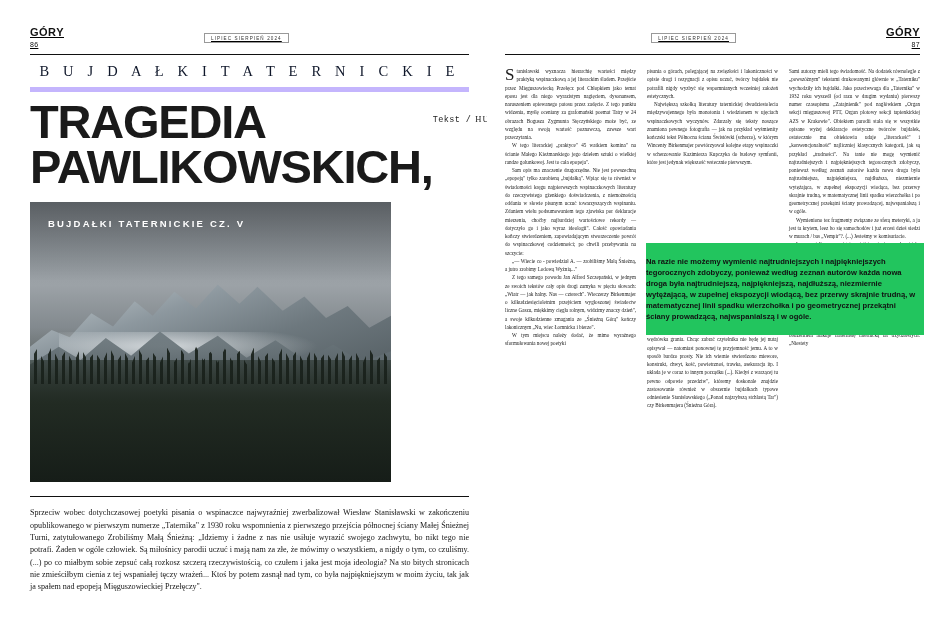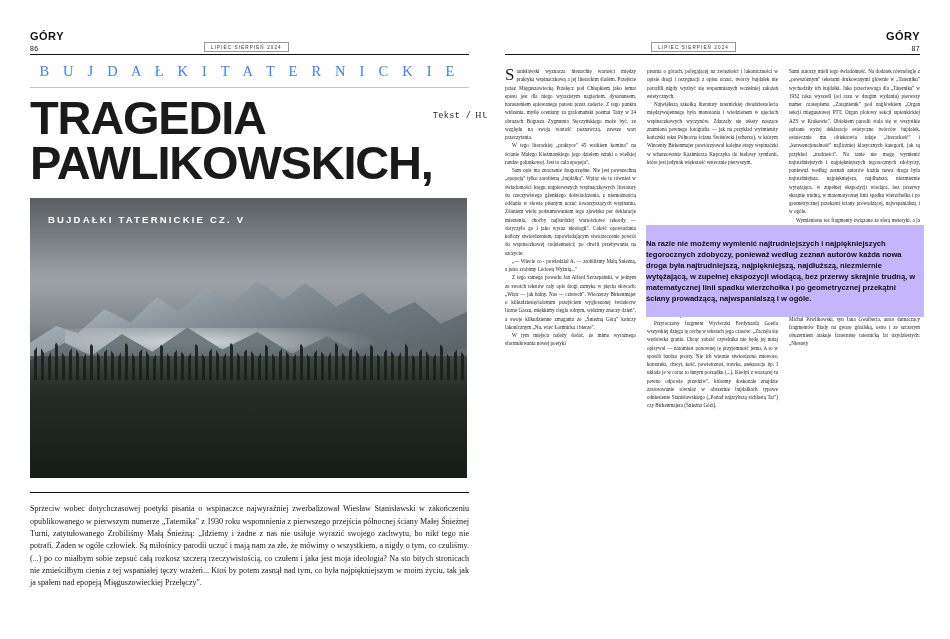--- a/index.html
+++ b/index.html
@@ -19,22 +19,23 @@
   .page {
     position: relative;
     height: 639px;
     background: #ffffff;
   }
   .page-left { width: 487px; padding: 22px 18px 14px 30px; }
   .page-right { width: 463px; padding: 22px 30px 14px 18px; }
 
   
   .runhead {
-    display: flex; align-items: flex-end;
+    display: flex; align-items: center;
     height: 30px;
+    text-decoration: underline;
   }
   .runhead-left { justify-content: flex-start; }
   .runhead-right { justify-content: flex-end; }
   .gory-mark {
     font-family: "Liberation Sans", sans-serif;
     font-weight: bold;
     font-size: 11px;
     letter-spacing: 0.5px;
     color: #111;
     line-height: 1;
@@ -62,22 +63,22 @@
   .mark-block.right { align-items: flex-end; }
 
   
   .rule-top { border-top: 1px solid #111; margin: 2px 0 0 0; }
   .section-title {
     font-family: "Liberation Serif", serif;
     font-size: 14.5px;
     letter-spacing: 5.2px;
     text-align: center;
     padding: 8px 0 7px 0;
-    color: #3b82f6;
-    border-bottom: 1px solid #c4b5fd;
+    color: #0f172a;
+    border-bottom: 5px solid #c4b5fd;
   }
   .title-row { display: flex; align-items: flex-start; }
   .headline {
     margin-top: 8px;
     line-height: 0.92;
   }
   .headline .ln {
     font-family: "Liberation Sans", sans-serif;
     font-weight: bold;
     letter-spacing: -1.2px;
@@ -102,21 +103,21 @@
     font-family: "Liberation Serif", serif;
     font-size: 8.5px;
     color: #222;
     letter-spacing: 1.1px;
   }
 
   
   .photo-wrap {
     position: relative;
     margin-top: 14px;
-    width: 437px; height: 280px;
+    width: 361px; height: 280px;
     overflow: hidden;
     background: #d946ef;
   }
   .photo {
     position:absolute; inset:0;
     background:
       linear-gradient(to bottom, rgba(20,25,30,.45) 0%, rgba(20,25,30,0) 30%),
       linear-gradient(to bottom, #8d9aa3 0%, #9aa6ae 28%, #7d8a93 45%, #4d5a52 62%, #2a3329 78%, #1d2420 100%);
     filter: saturate(.55);
   }
@@ -205,24 +206,24 @@
     font-weight: bold;
     font-size: 7.6px;
     line-height: 1.45;
     color: #111;
     text-align: left;
     text-indent: 0;
   }
   .pull-wrap {
     position: absolute;
     left: -1px;
-    top: 158px;
+    top: 176px;
     width: 278px;
     z-index: 3;
-    background: #c4b5fd;
+    background: #22c55e;
     padding: 6px 4px 6px 0;
   }
   .col-spacer { height: 128px; }
 </style>
 </head>
 <body>
 
 <div class="spread">
 
   <div class="page page-left">

